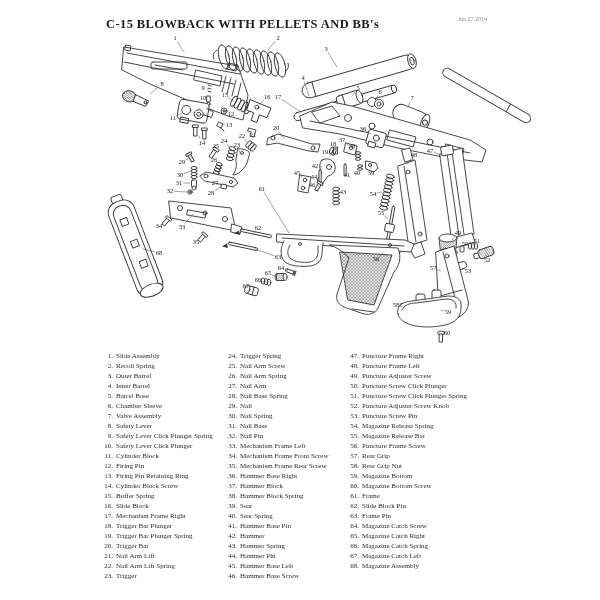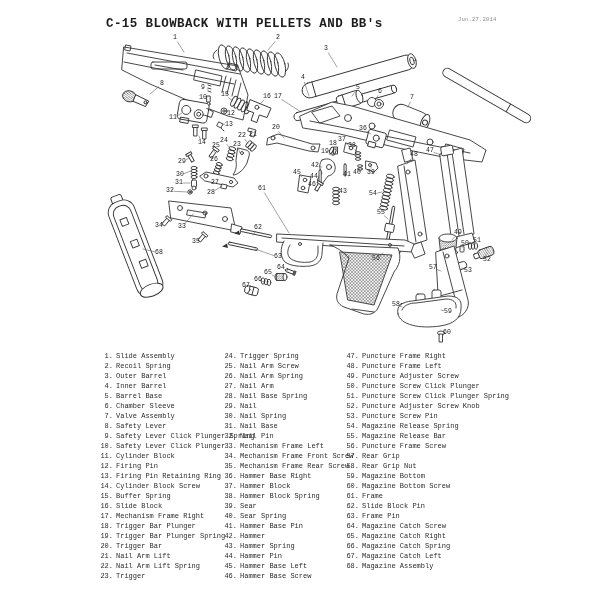--- a/index.html
+++ b/index.html
@@ -1,17 +1,17 @@
 <!DOCTYPE html>
 <html><head>
 <meta charset="utf-8">
 <style>
   html,body{margin:0;padding:0;background:#fff;}
   .page{position:relative;width:540px;height:600px;background:#ffffff;overflow:hidden;
-        font-family:Liberation Mono, monospace;color:#222;}
+        font-family:Liberation Serif, serif;color:#222;}
   .title{position:absolute;left:106px;top:17px;font-size:12.5px;font-weight:bold;
          letter-spacing:.4px;color:#1c1c1c;white-space:nowrap;}
   .date{position:absolute;left:458px;top:16px;font-size:5.5px;color:#8a8a8a;letter-spacing:.2px;}
   .diagram{position:absolute;left:0;top:0;width:600px;height:345px;}
   .diagram svg{position:absolute;left:0;top:0;}
   .labels{position:absolute;left:0;top:0;width:600px;height:345px;}
   .callout{position:absolute;font-size:6.5px;line-height:6.5px;color:#1a1a1a;
            transform:translate(-50%,-50%);white-space:nowrap;}
   .parts-list{position:absolute;left:0;top:351px;width:600px;height:236px;font-size:7px;color:#2b2b2b;}
   .parts-col{position:absolute;top:0;}

